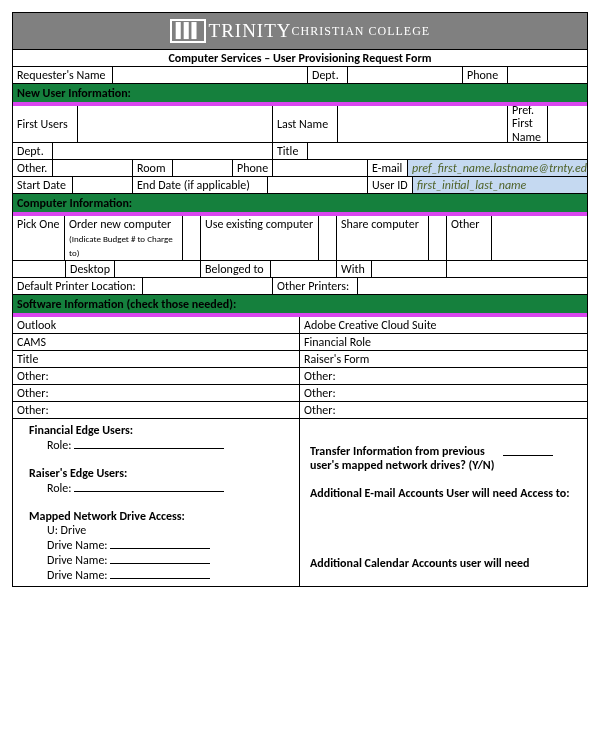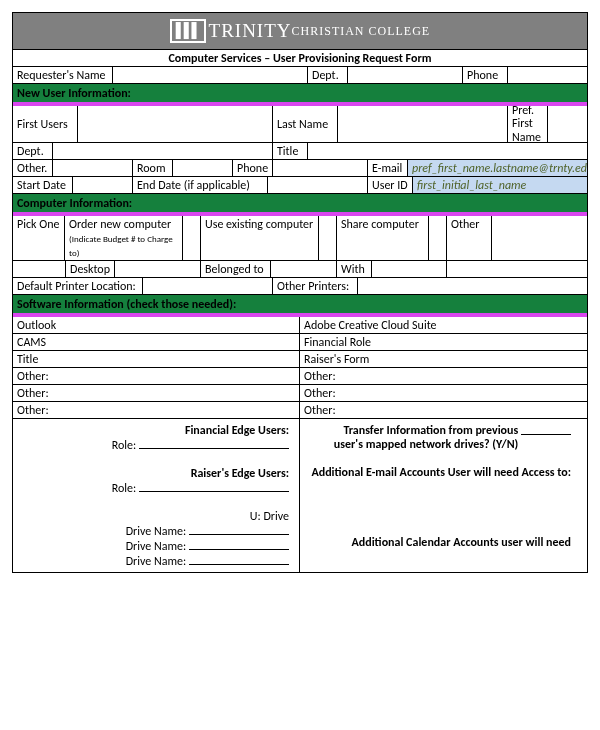--- a/index.html
+++ b/index.html
@@ -69,29 +69,30 @@
   }
   .cell:last-child { border-right: none; }
   .tall { height: 36px; display: flex; align-items: center; }
   .hint {
     background: #c5d9f1;
     color: #4f6228;
     font-style: italic;
   }
   .subtext { font-size: 9px; }
   .pad-bottom { padding-bottom: 20px; }
-  .notes-row { display: flex; text-align: right; }
+  .notes-row { display: flex; }
   .notes-left {
     width: 50%;
     border-right: 1px solid #000;
     padding: 4px 10px 4px 16px;
   }
   .notes-right {
     width: 50%;
     padding: 4px 16px 4px 10px;
+    margin-top: 21px;
   }
   .bold { font-weight: bold; }
   .line {
     display: inline-block;
     border-bottom: 1px solid #000;
     min-width: 150px;
     height: 12px;
     vertical-align: baseline;
   }
   .line-short { min-width: 100px; }
@@ -222,20 +223,21 @@
   </div>
 
   <div class="notes-row">
     <div class="notes-left">
       <div class="bold">Financial Edge Users:</div>
       <div class="indent"><span>Role:</span> <span class="line"></span></div>
       <br>
       <div class="bold">Raiser's Edge Users:</div>
       <div class="indent"><span>Role:</span> <span class="line"></span></div>
       <br>
+      <div class="bold">Mapped Network Drive Access:</div>
       <div class="indent">U: Drive</div>
       <div class="indent"><span>Drive Name:</span> <span class="line line-short"></span></div>
       <div class="indent"><span>Drive Name:</span> <span class="line line-short"></span></div>
       <div class="indent"><span>Drive Name:</span> <span class="line line-short"></span></div>
     </div>
     <div class="notes-right">
       <div class="bold" style="display:inline-block;width:190px;vertical-align:top">Transfer Information from previous user's mapped network drives? (Y/N)</div>
       <span class="line" style="min-width:50px"></span>
       <br><br>
       <div class="bold">Additional E-mail Accounts User will need Access to:</div>

